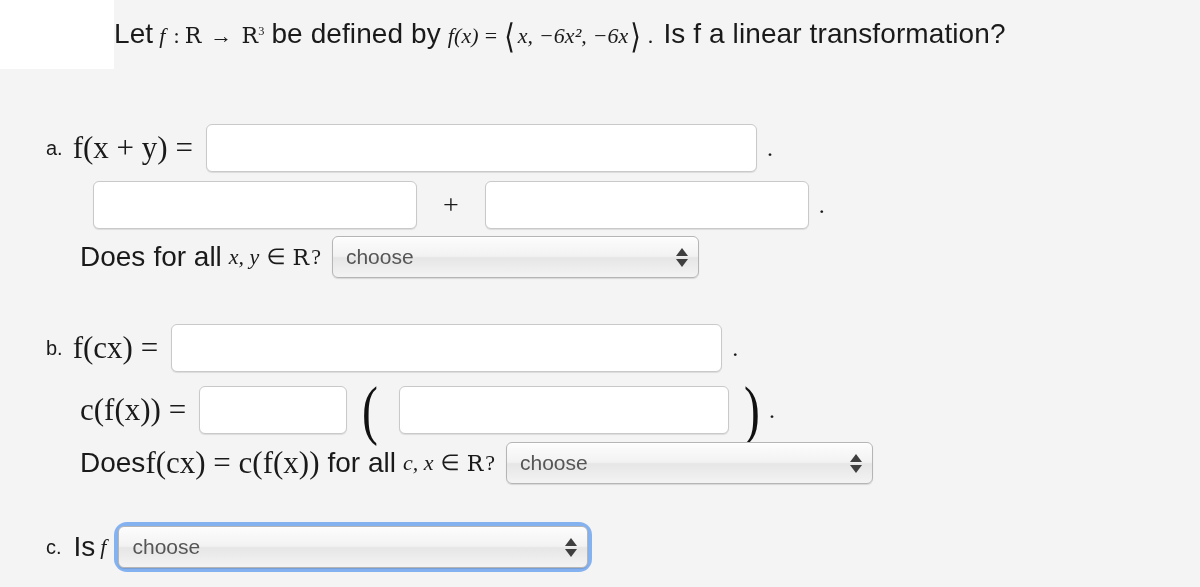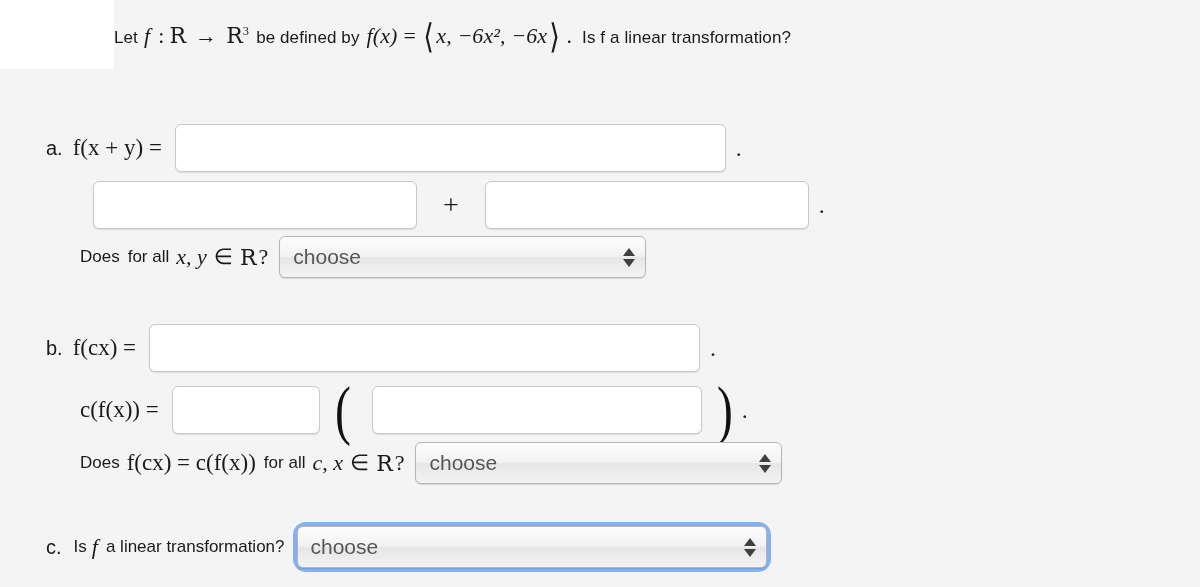--- a/index.html
+++ b/index.html
@@ -76,31 +76,31 @@
   }
 
   
   .row {
     position: absolute;
     display: flex;
     align-items: center;
     white-space: nowrap;
   }
   .label-math {
-    font-size: 23px;
+    font-size: 31px;
     font-family: "Liberation Serif", serif;
   }
   .item-letter {
     font-family: "Liberation Sans", sans-serif;
     font-size: 20px;
     font-style: normal;
   }
   .prose {
     font-family: "Liberation Sans", sans-serif;
-    font-size: 17px;
+    font-size: 28px;
   }
 
   
   .txt-input {
     background: #ffffff;
     border: 1px solid #c9c9c9;
     border-radius: 6px;
     box-shadow: 0 1px 1px rgba(0,0,0,0.10);
     box-sizing: border-box;
     height: 48px;
@@ -238,21 +238,21 @@
     <span class="label-math">c(f(x)) =</span>
     <input class="txt-input" style="width: 148px; margin-left: 13px;" value="">
     <span class="bigparen" style="margin:0 10px 0 12px;">(</span>
     <input class="txt-input" style="width: 330px; margin-left: 8px;" value="">
     <span class="bigparen" style="margin:0 4px 0 12px;">)</span>
     <span class="period" style="margin-left:2px;">.</span>
   </div>
 
   <div class="row" style="left:80px; top:442px;">
     <span class="prose">Does</span>
-    <span class="label-math" style="margin-left:7px;">f(cx) = c(f(x))</span>
+    <span class="label-math" style="">f(cx) = c(f(x))</span>
     <span class="prose" style="margin-left:8px;">for all</span>
     <span class="mi" style="font-size:22px; margin-left:7px;">c, x</span>
     <span class="mo" style="font-size:22px; margin-left:7px;">∈</span>
     <span class="bbR" style="font-size:22px; margin-left:7px;">R</span>
     <span class="mo" style="font-size:22px; margin-left:2px;">?</span>
 
     <span class="select-wrap" style="margin-left:11px;">
       <span class="select-box" style="width:367px;">
         <span class="select-value">choose</span>
         <span class="stepper">
@@ -260,21 +260,20 @@
           <span class="tri-down"></span>
         </span>
       </span>
     </span>
   </div>
 
   <div class="row" style="left:46px; top:526px;">
     <span class="item-letter" style="margin-right:12px;">c.</span>
     <span class="prose">Is</span>
     <span class="mi" style="font-size:22px; margin-left:5px;">f</span>
-    <span class="prose" style="margin-left:8px;">a linear transformation?</span>
 
     <span class="select-wrap focused" style="margin-left:12px;">
       <span class="select-box" style="width:470px;">
         <span class="select-value">choose</span>
         <span class="stepper">
           <span class="tri-up"></span>
           <span class="tri-down"></span>
         </span>
       </span>
     </span>

